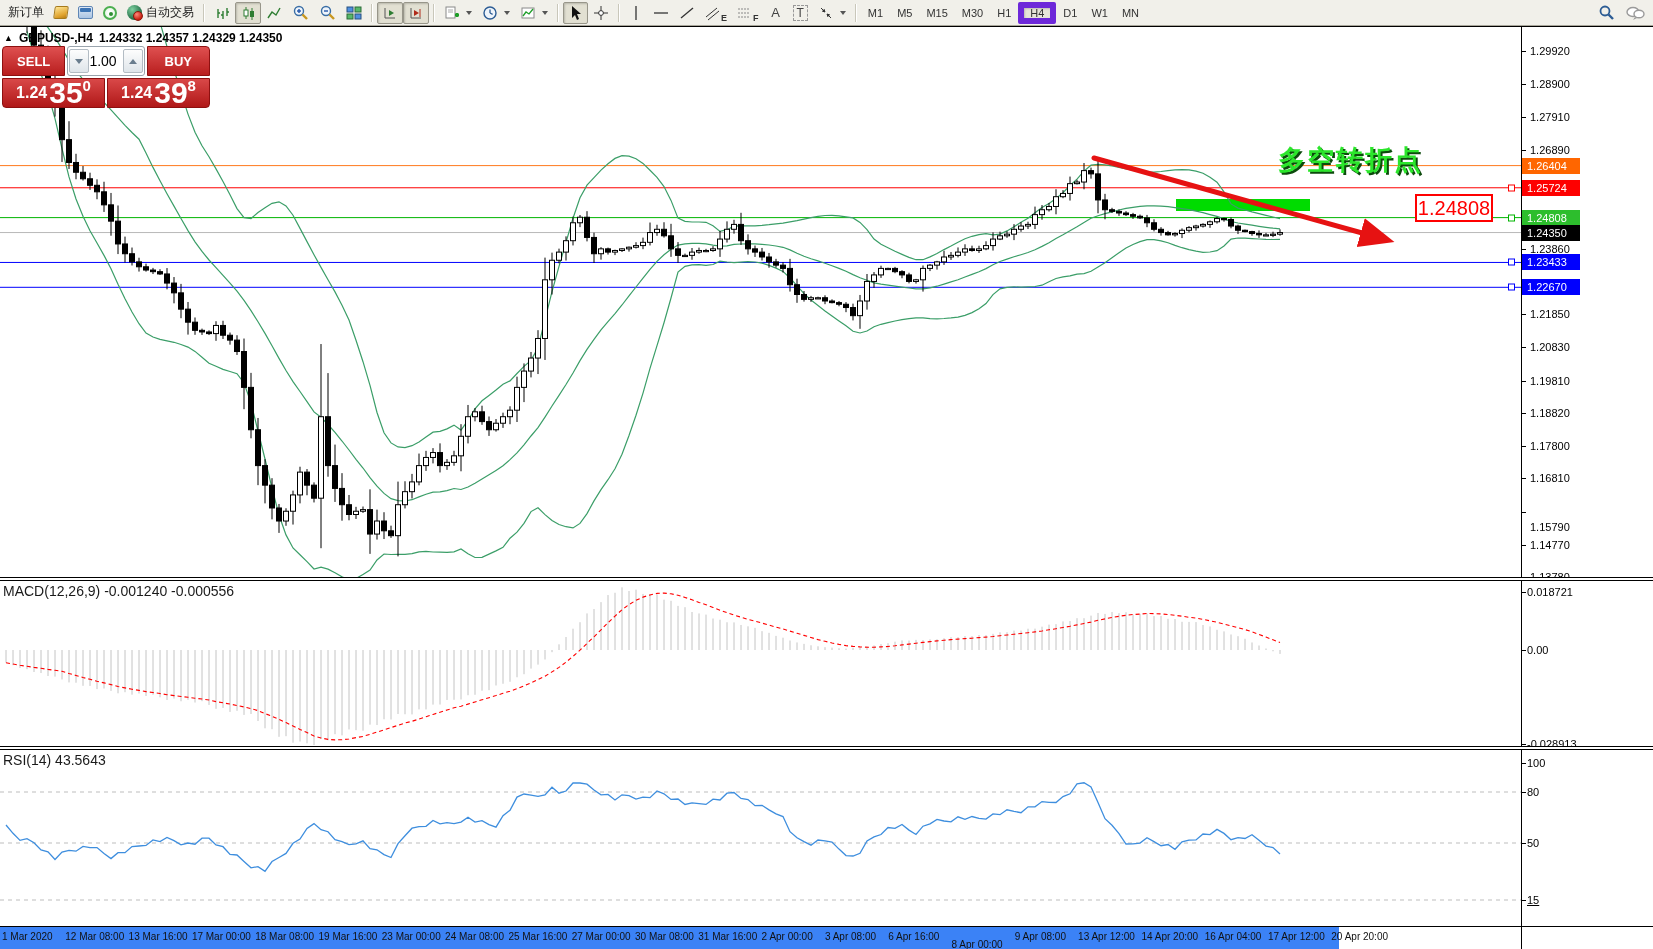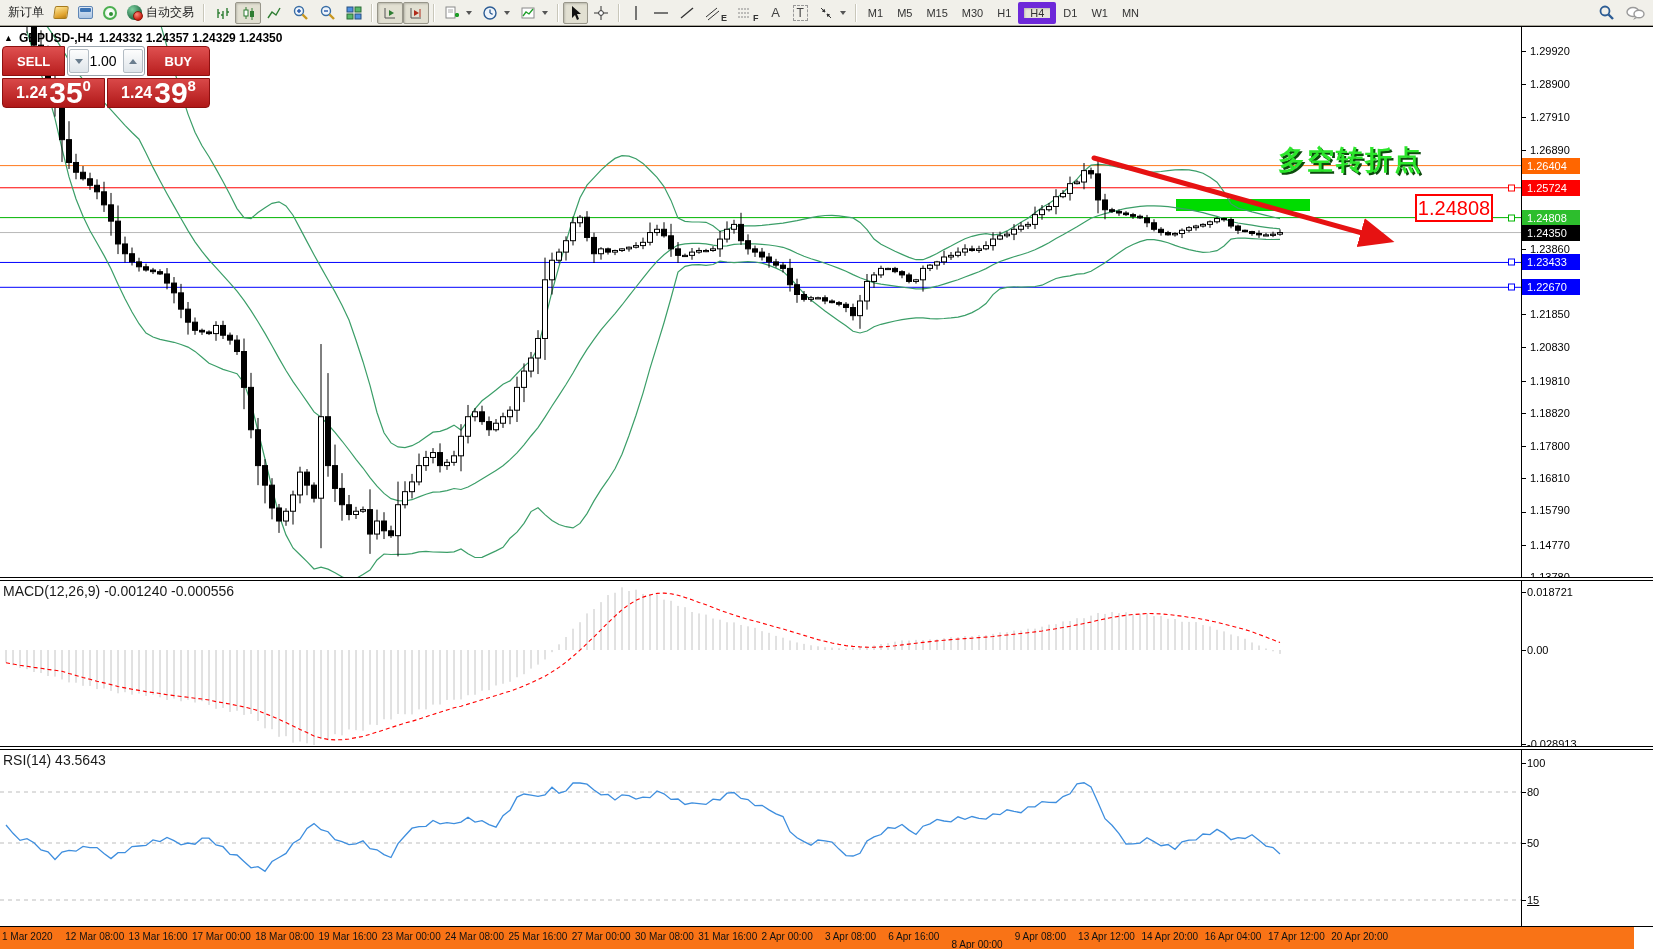--- a/index.html
+++ b/index.html
@@ -39,21 +39,21 @@
 .tick-label{position:absolute;left:1530px;transform:translateY(-50%);font-size:11px;color:#000;z-index:8}
 .tick-dash{position:absolute;left:1521px;width:5px;height:1px;background:#000;z-index:8}
 .price-tag{position:absolute;left:1522px;height:16px;transform:translateY(-50%);color:#fff;font-size:11px;display:flex;align-items:center;padding:0 5px;z-index:9;min-width:58px}
 .line-handle{position:absolute;width:7px;height:7px;background:#fff;transform:translateY(-50%);z-index:9}
 .ind-axis-label{position:absolute;left:1527px;transform:translateY(-50%);font-size:11px;color:#000;z-index:8}
 
 
 .pane-label{position:absolute;left:3px;font-size:14px;color:#1a1a1a;z-index:20}
 
 
-.time-axis{position:absolute;left:0;top:927px;width:1634px;height:22px;background:#f97316;z-index:7}
+.time-axis{position:absolute;left:0;top:927px;width:1339px;height:22px;background:#3b82f6;z-index:7}
 .date-label{position:absolute;top:4px;font-size:10px;color:#111;white-space:nowrap}
 
 
 .otp{position:absolute;left:2px;top:46px;width:208px;z-index:30;font-family:"Liberation Sans",sans-serif}
 .otp-row1{display:flex;height:30px;gap:2px}
 .otp-btn{width:64px;color:#fff;font-weight:bold;font-size:13px;display:flex;align-items:center;justify-content:center;background:linear-gradient(#df5050,#b81e1e);border:1px solid #8e1010}
 .otp-btn.sell{border-radius:4px 0 0 0}
 .otp-btn.buy{border-radius:0 4px 0 0}
 .vol-box{flex:1;background:#fff;border:1px solid #9aa4ad;border-radius:3px;display:flex;align-items:center;padding:1px}
 .spin{width:20px;height:24px;background:linear-gradient(#fdfdfd,#dfe5ea);border:1px solid #b3bcc4;border-radius:2px;display:flex;align-items:center;justify-content:center}
@@ -954,21 +954,21 @@
     <div class="tick-label" style="top: 347.284px;">1.20830</div>
     <div class="tick-dash" style="top: 380.531px;"></div>
     <div class="tick-label" style="top: 380.531px;">1.19810</div>
     <div class="tick-dash" style="top: 412.799px;"></div>
     <div class="tick-label" style="top: 412.799px;">1.18820</div>
     <div class="tick-dash" style="top: 446.046px;"></div>
     <div class="tick-label" style="top: 446.046px;">1.17800</div>
     <div class="tick-dash" style="top: 478.314px;"></div>
     <div class="tick-label" style="top: 478.314px;">1.16810</div>
     <div class="tick-dash" style="top: 511.561px;"></div>
-    <div class="tick-label" style="top: 510px; text-align: right;">1.15790</div>
+    <div class="tick-label" style="top: 527px; text-align: right;">1.15790</div>
     <div class="tick-dash" style="top: 544.807px;"></div>
     <div class="tick-label" style="top: 544.807px;">1.14770</div>
     <div class="tick-dash" style="top: 577.076px;"></div>
     <div class="tick-label" style="top: 577.076px;">1.13780</div>
     <div class="price-tag" style="top: 165.602px; background: rgb(255, 102, 0);">1.26404</div>
     <div class="price-tag" style="top: 187.767px; background: rgb(254, 0, 0);">1.25724</div>
     <div class="line-handle" style="left: 1508px; top: 187.767px; border: 1px solid rgb(254, 0, 0);"></div>
     <div class="price-tag" style="top: 217.623px; background: rgb(45, 190, 45);">1.24808</div>
     <div class="line-handle" style="left: 1508px; top: 217.623px; border: 1px solid rgb(0, 180, 0);"></div>
     <div class="price-tag" style="top: 232.551px; background: rgb(0, 0, 0);">1.24350</div>

